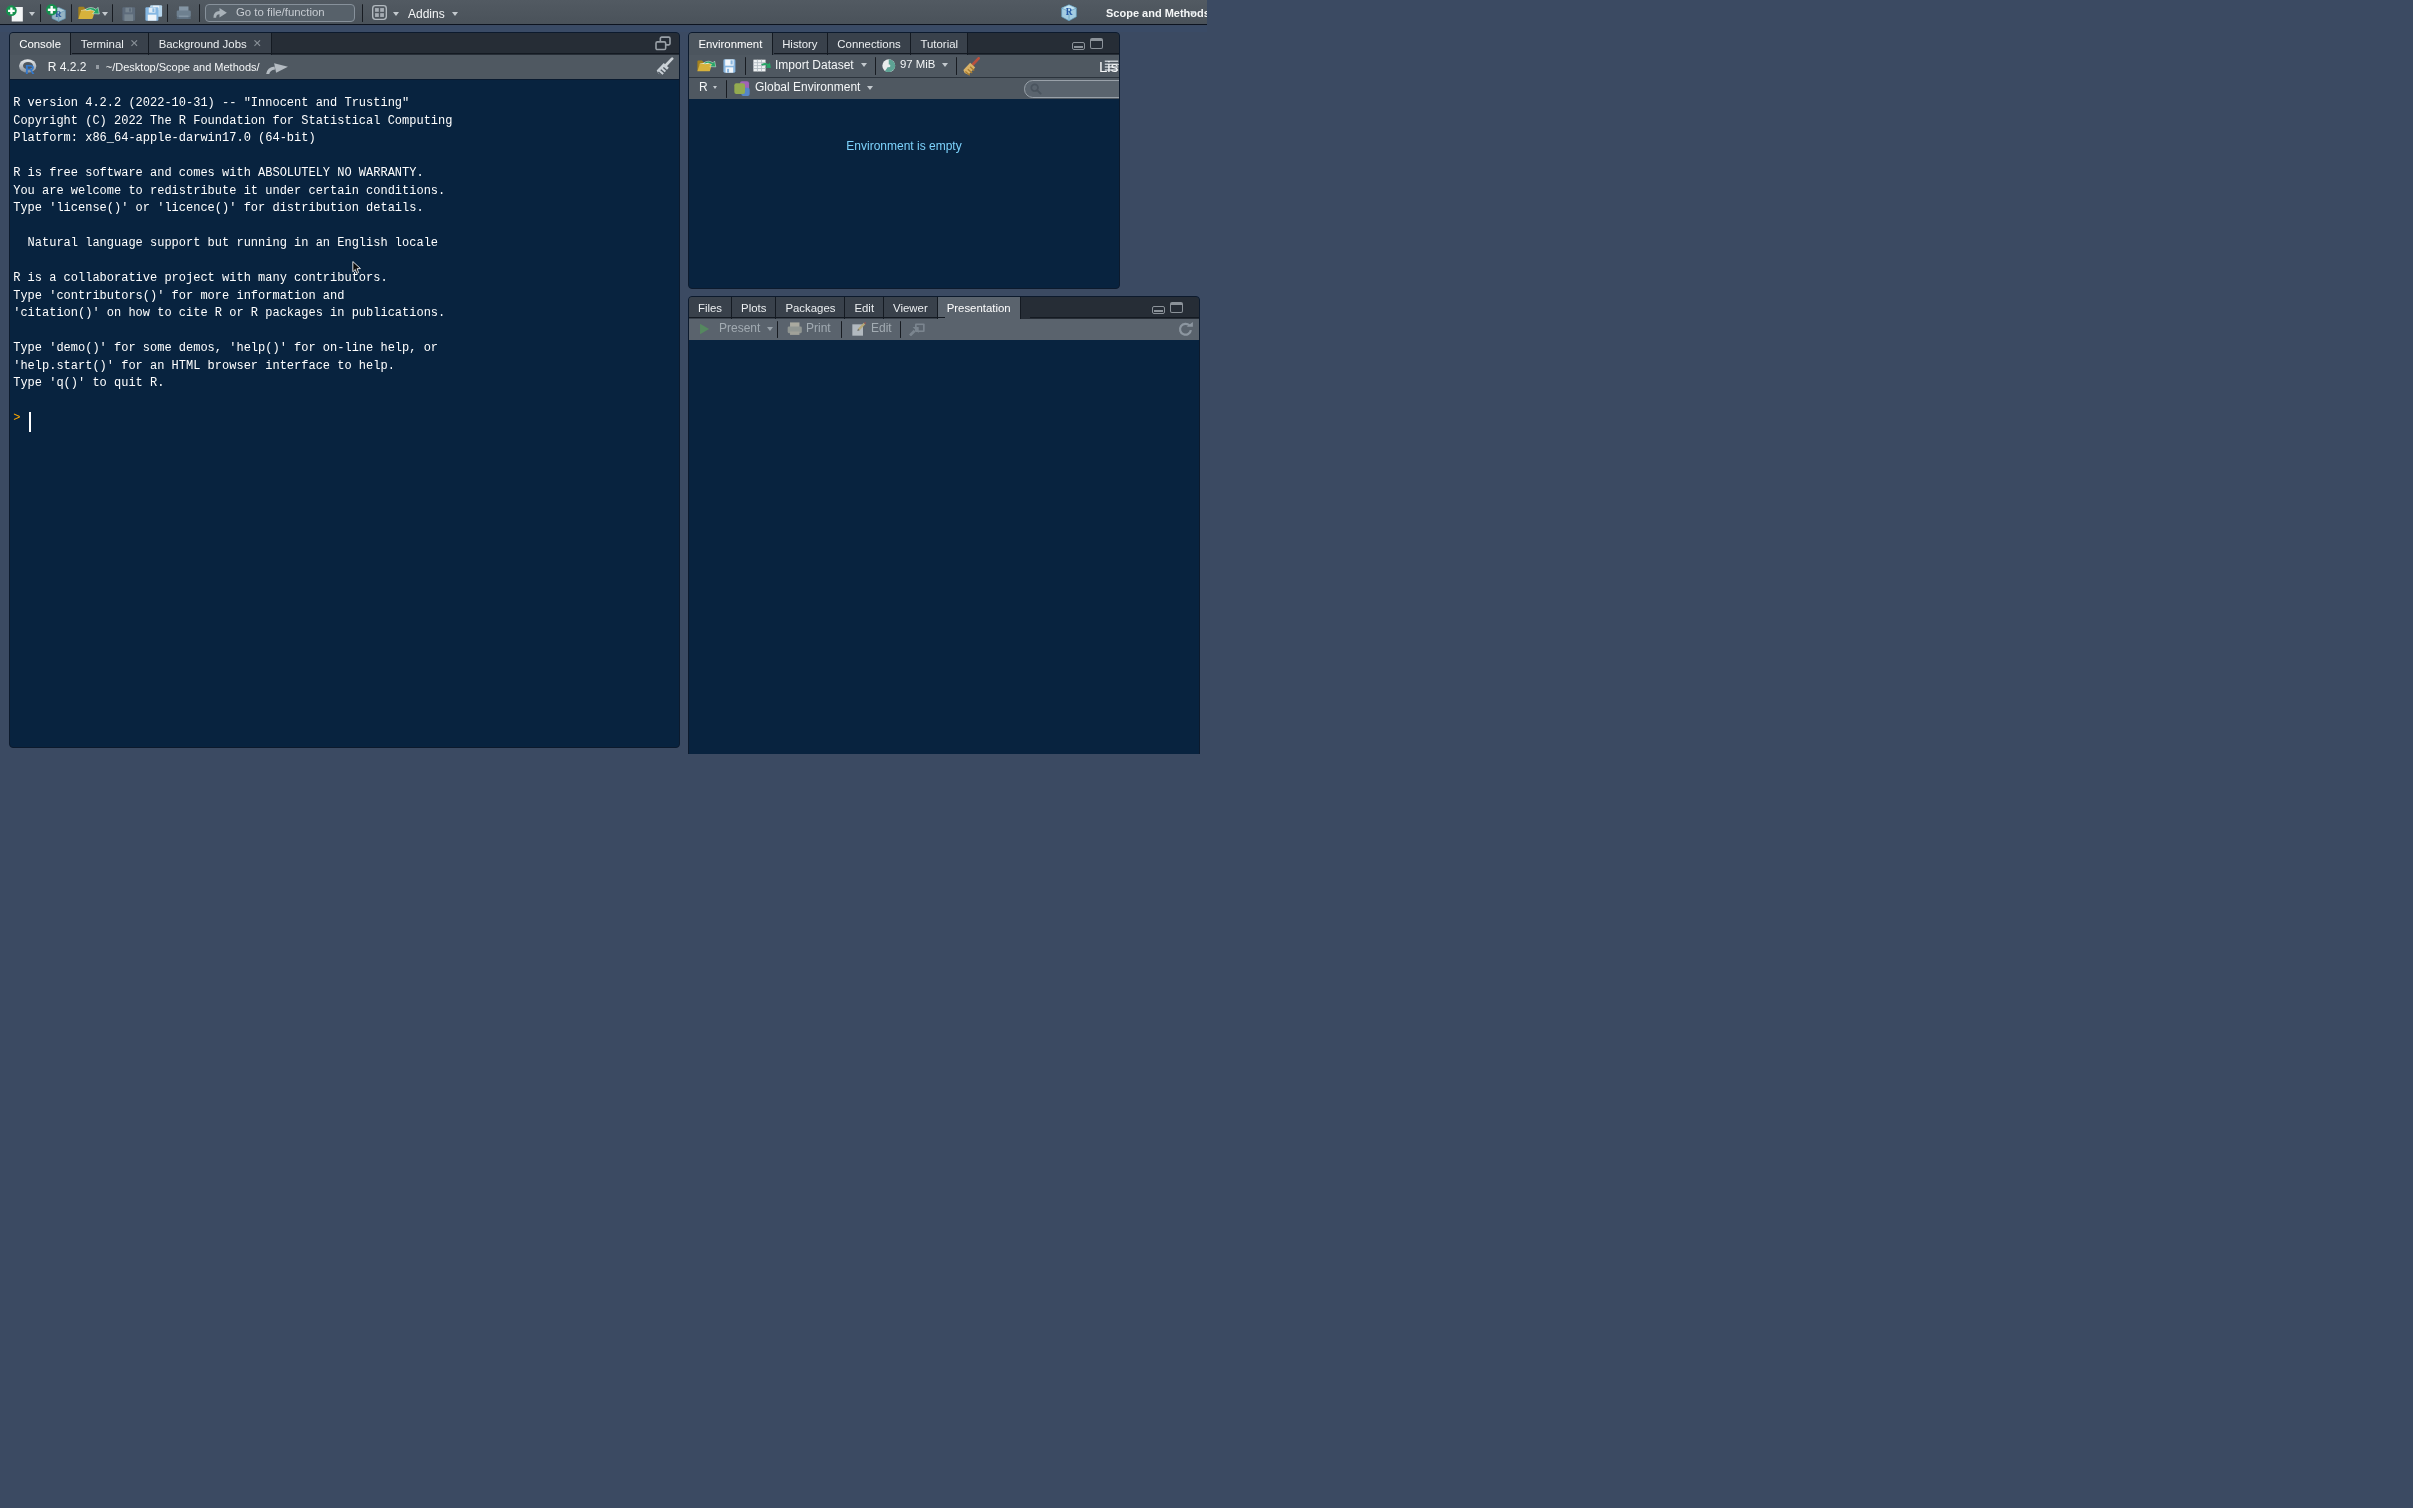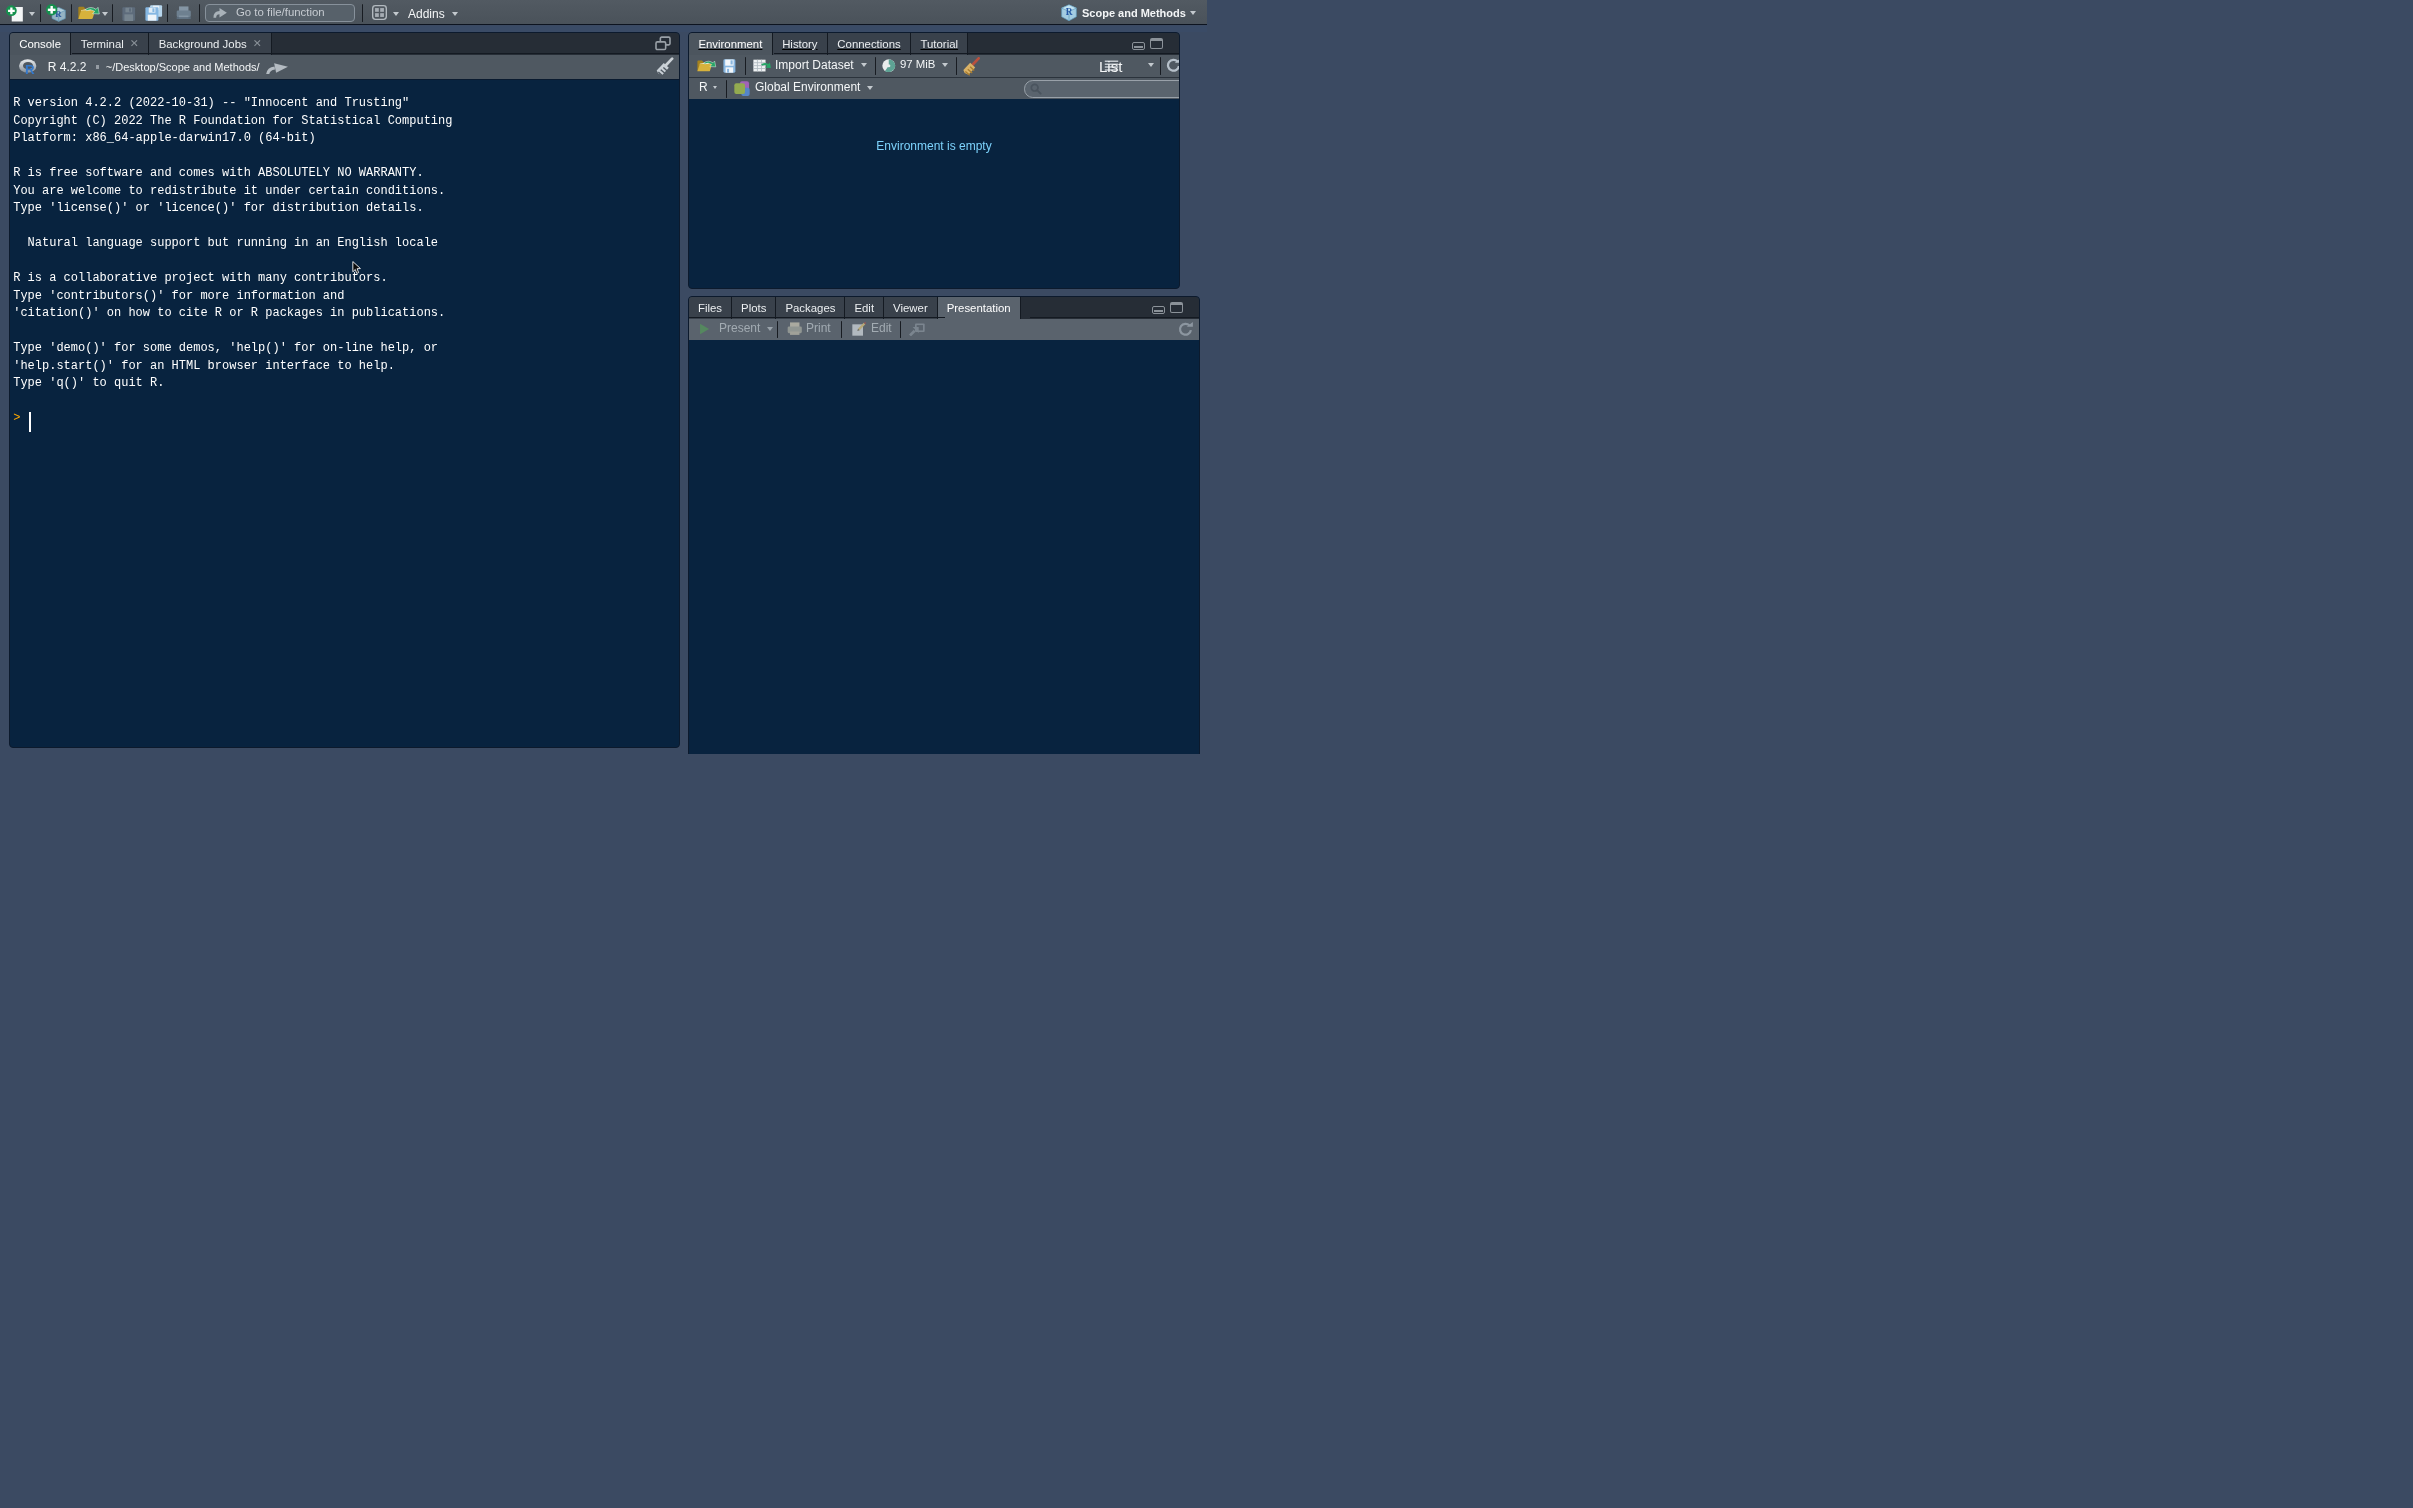--- a/index.html
+++ b/index.html
@@ -114,21 +114,21 @@
   <div class="caret" style="left:393px; top:12px;"></div>
   <div class="tbtext" style="left:408px; top:6.7px;">Addins</div>
   <div class="caret" style="left:452px; top:12px;"></div>
 
   <svg class="abs" style="left:1061px; top:4px;" width="16" height="17.5" viewBox="0 0 24 26">
     <polygon points="12,1 23,6 23,19 12,25 1,19 1,6" fill="#a8d3e8" opacity="0.95"></polygon>
     <polygon points="12,1 23,6 12,11 1,6" fill="#c2e3f1"></polygon>
     <path d="M12 1 L23 6 L23 19 L12 25 L1 19 L1 6 Z M1 6 L12 11 L23 6 M12 11 L12 25" fill="none" stroke="#5f9cbd" stroke-width="1"></path>
     <text x="7" y="17" font-family="Liberation Serif,serif" font-size="14" font-weight="bold" fill="#2456a4">R</text>
   </svg>
-  <div class="tbtext" style="left:1082px; top:6.7px; font-weight:700; font-size:11px;">Scope and Methods</div>
+  <div class="tbtext" style="left:1106px; top:6.7px; font-weight:700; font-size:11px;">Scope and Methods</div>
   <div class="caret" style="left:1190px; top:11.4px;"></div>
 </div>
 
 <div class="panel" id="leftpanel" style="left:8.8px; top:32px; width:671px; height:716px;">
   <div class="tabbar">
     <div class="tab active">Console</div>
     <div class="tab">Terminal <span class="x">✕</span></div>
     <div class="tab">Background Jobs <span class="x">✕</span></div>
     <div class="tabline" style="left:62px; right:0;"></div>
     <svg class="abs" style="right:7.4px; top:3.4px;" width="16" height="15" viewBox="0 0 24 22">
@@ -177,21 +177,21 @@
 'citation()' on how to cite R or R packages in publications.
 
 Type 'demo()' for some demos, 'help()' for on-line help, or
 'help.start()' for an HTML browser interface to help.
 Type 'q()' to quit R.
 
 <span style="color:#ffaa00;">&gt;</span></div>
   <div class="abs" style="left:19px; top:379px; width:2px; height:20px; background:#ffffff;"></div>
 </div>
 
-<div class="panel" id="envpanel" style="left:688px; top:32px; width:492px; height:257px;text-decoration:underline;">
+<div class="panel" id="envpanel" style="left:688px; top:32px; width:432px; height:257px;">
   <div class="tabbar">
     <div class="tab active">Environment</div>
     <div class="tab">History</div>
     <div class="tab">Connections</div>
     <div class="tab">Tutorial</div>
     <div class="tabline" style="left:85px; right:0;"></div>
     <div class="winmin" style="right:34px; top:9.4px;"></div>
     <div class="winmax" style="right:16px; top:5.4px;"></div>
   </div>
   <div class="toolrow" style="height:22px;">

